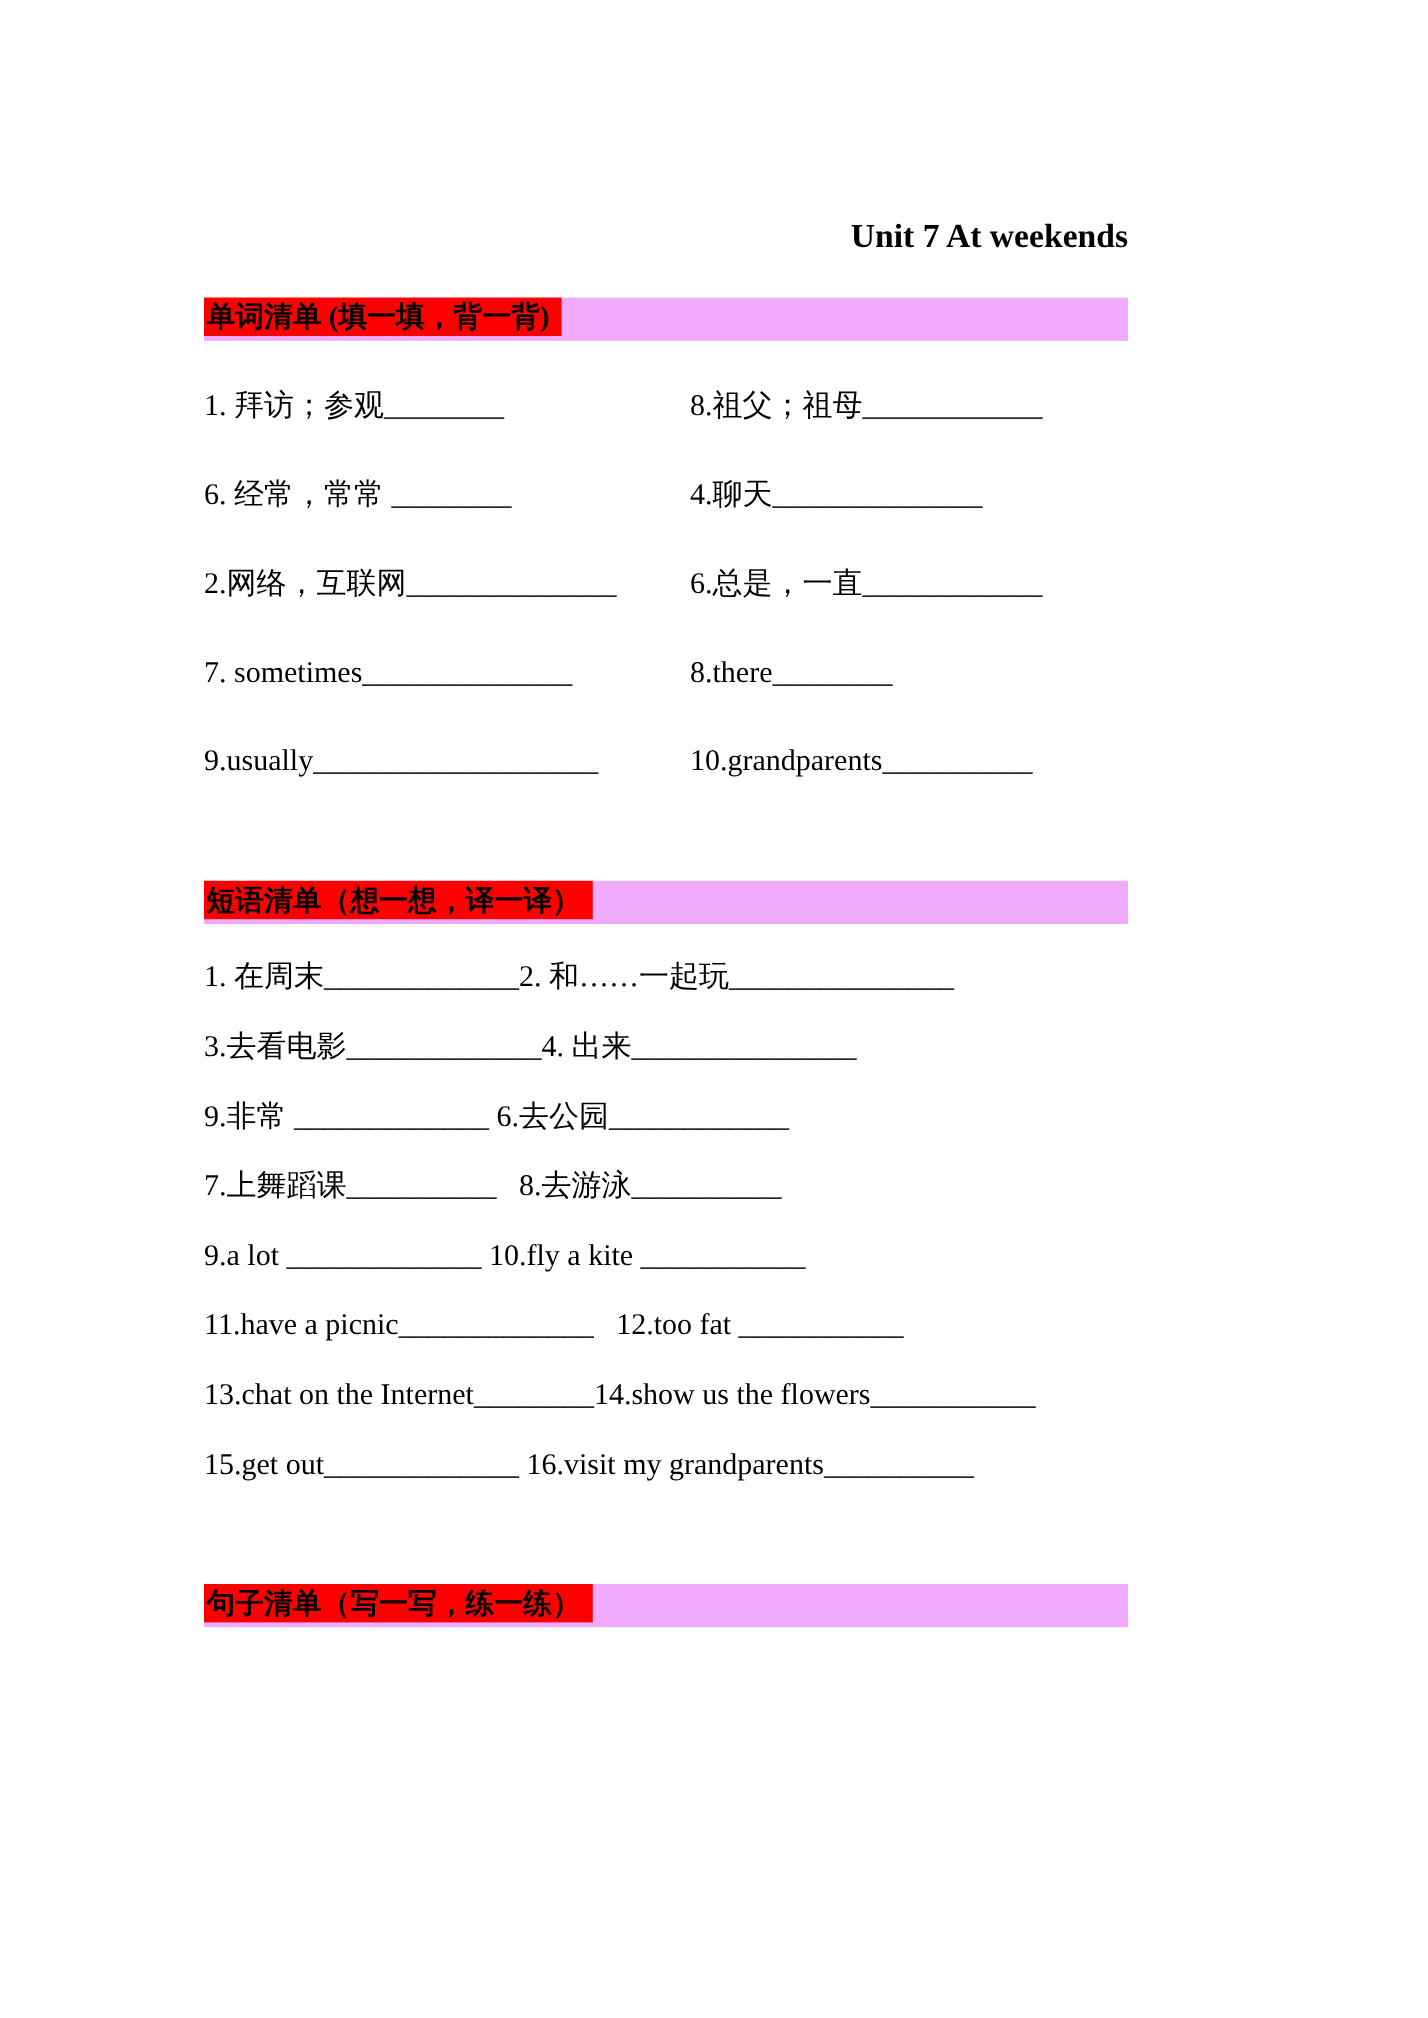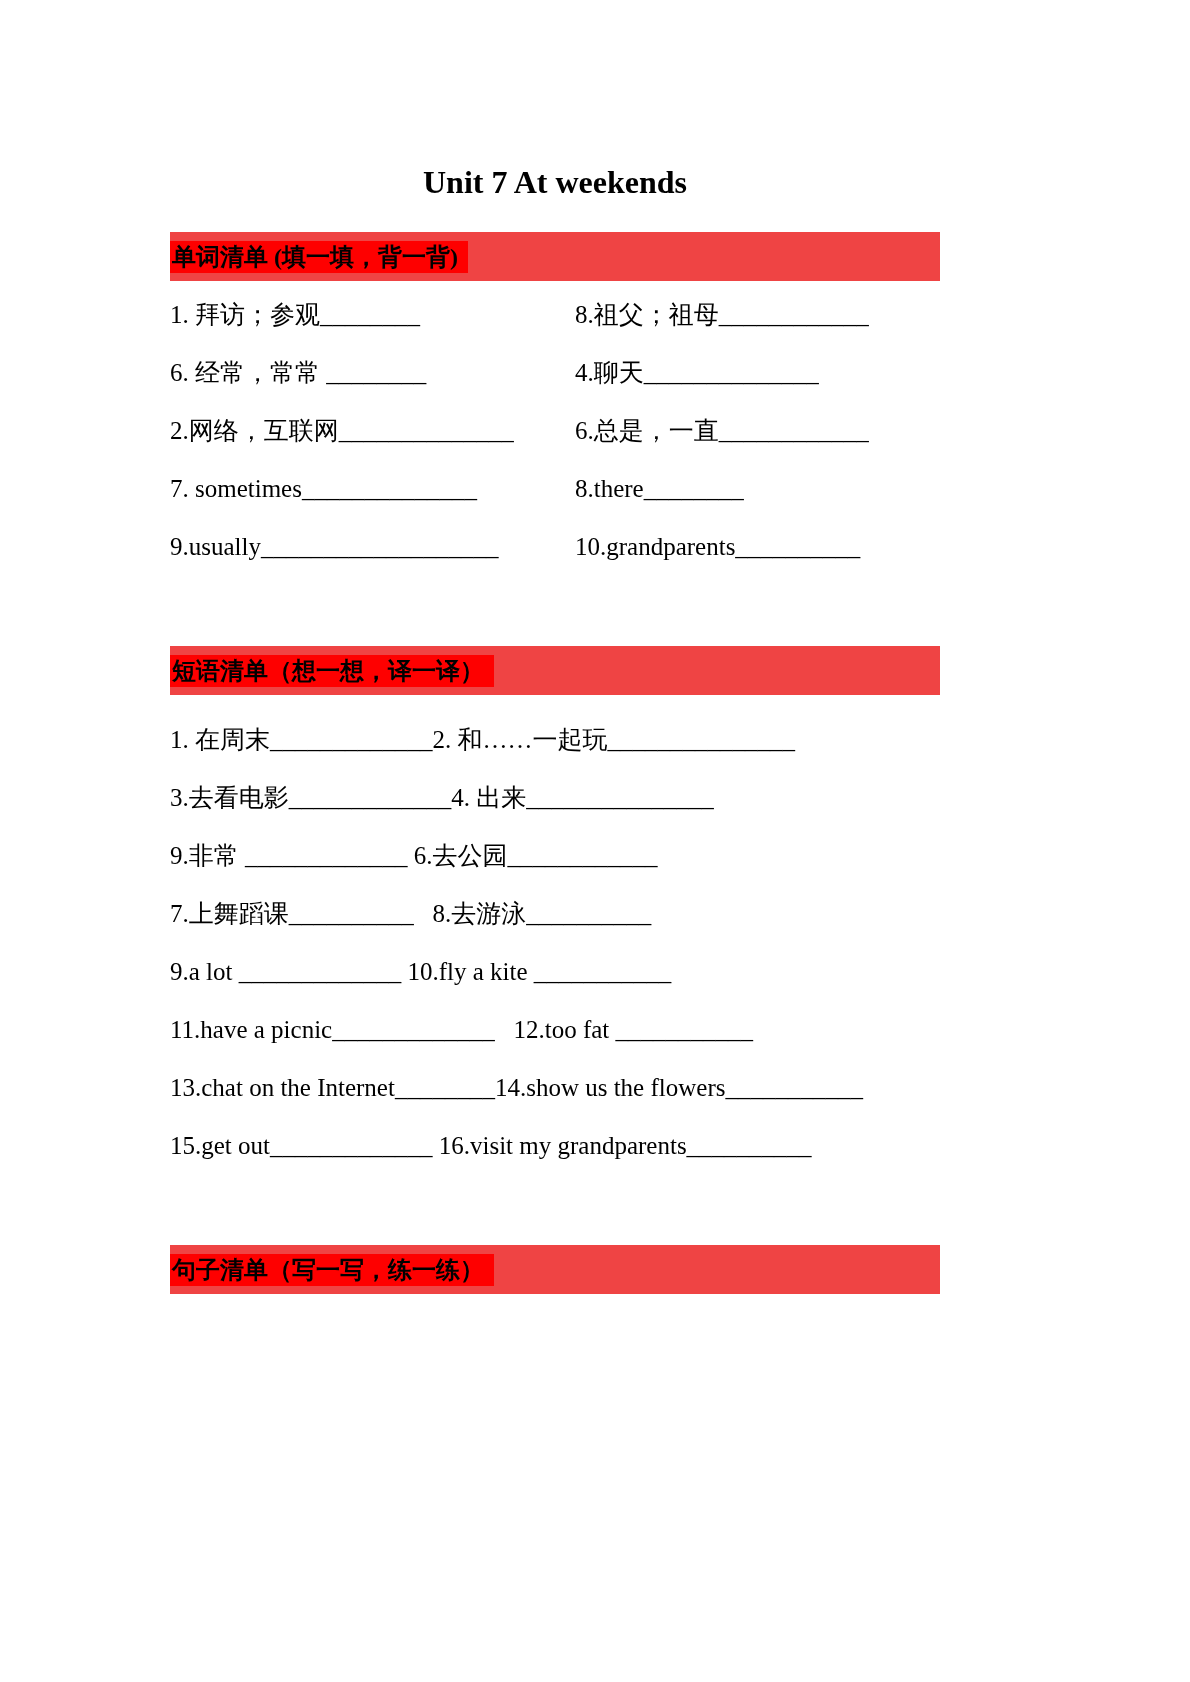--- a/index.html
+++ b/index.html
@@ -17,50 +17,50 @@
     padding: 142px 250px 0 170px; 
   }
   .title {
     font-size: 30px;
     font-weight: bold;
     text-align: center;
     line-height: 40px;
     white-space: pre-wrap;
   }
   .subtitle {
-    font-size: 32px;
+    font-size: 28px;
     font-weight: bold;
-    text-align: center;
+    text-align: right;
     line-height: 36px;
-    margin-top: 22px;
+    margin-top: 38px;
     white-space: pre-wrap;
   }
   .section-header {
     margin-top: 32px;
-    background: #ef4444;
-    height: 49px;
+    background: #f0abfc;
+    height: 36px;
     display: flex;
-    align-items: center;
+    align-items: flex-start;
   }
   .section-header.gap-large { margin-top: 80px; }
   .red-label {
     display: inline-flex;
     align-items: center;
     background: #fe0000;
     color: #000;
     font-weight: bold;
     font-size: 24px;
     padding: 0 10px 0 2px;
     white-space: pre-wrap;
   }
   .word-grid {
-    margin-top: 15px;
+    margin-top: 36px;
     display: grid;
     grid-template-columns: 405px 1fr;
-    row-gap: 20px;
+    row-gap: 36px;
   }
   .word-cell {
     font-size: 25px;
     line-height: 38px;
     white-space: pre-wrap;
   }
   .line-list { margin-top: 26px; }
   .text-line {
     font-size: 25px;
     line-height: 38px;

